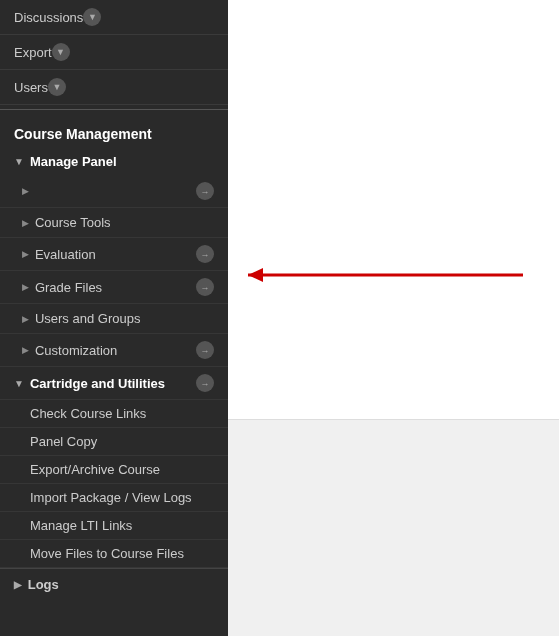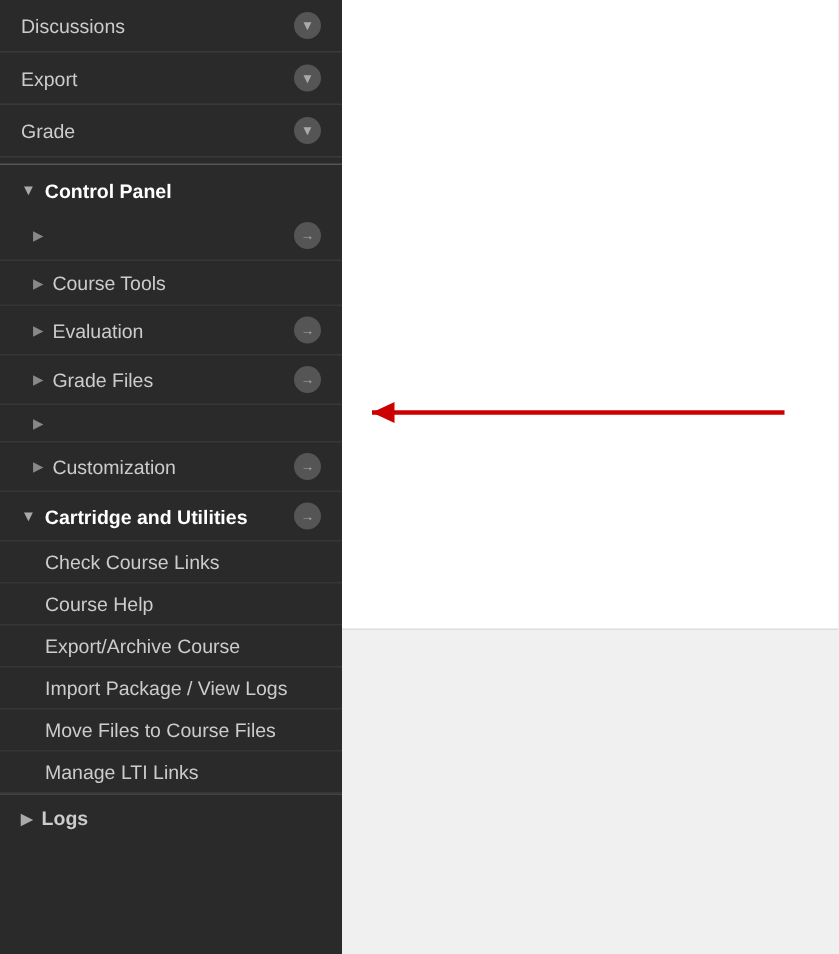--- a/index.html
+++ b/index.html
@@ -32,21 +32,20 @@
       background: #fff;
       margin: 0;
       height: 420px;
       border-bottom: 1px solid #ddd;
     }
 
     
     .sidebar-top-item {
       display: flex;
       align-items: center;
-      justify-content: space-between;
       padding: 8px 14px;
       color: #ccc;
       cursor: pointer;
       border-bottom: 1px solid #3a3a3a;
     }
 
     .sidebar-top-item .arrow-circle {
       width: 18px;
       height: 18px;
       border-radius: 50%;
@@ -183,30 +182,33 @@
 
   <div class="sidebar-top-item">
     <span>Discussions</span>
     <div class="arrow-circle">▼</div>
   </div>
   <div class="sidebar-top-item">
     <span>Export</span>
     <div class="arrow-circle">▼</div>
   </div>
   <div class="sidebar-top-item">
-    <span>Grade</span>
+    <span>Users</span>
     <div class="arrow-circle">▼</div>
   </div>
 
   <div class="sidebar-section-divider"></div>
 
+  <div class="course-management-heading">
+    <span>Course Management</span>
+  </div>
 
   <div class="control-panel-heading">
     <span class="toggle-arrow">▼</span>
-    <span>Control Panel</span>
+    <span>Manage Panel</span>
   </div>
 
   <div class="sidebar-nav-item">
     <div class="nav-item-left">
       <span class="nav-left-arrow">▶</span>
     </div>
     <div class="circle-arrow">→</div>
   </div>
 
   <div class="sidebar-nav-item">
@@ -228,20 +230,21 @@
     <div class="nav-item-left">
       <span class="nav-left-arrow">▶</span>
       <span>Grade Files</span>
     </div>
     <div class="circle-arrow">→</div>
   </div>
 
   <div class="sidebar-nav-item">
     <div class="nav-item-left">
       <span class="nav-left-arrow">▶</span>
+      <span>Users and Groups</span>
     </div>
   </div>
 
   <div class="sidebar-nav-item">
     <div class="nav-item-left">
       <span class="nav-left-arrow">▶</span>
       <span>Customization</span>
     </div>
     <div class="circle-arrow">→</div>
   </div>
@@ -251,33 +254,33 @@
       <span class="packages-toggle">▼</span>
       <span>Cartridge and Utilities</span>
     </div>
     <div class="circle-arrow">→</div>
   </div>
 
   <div class="sub-item">
     <span>Check Course Links</span>
   </div>
   <div class="sub-item">
-    <span>Course Help</span>
+    <span>Panel Copy</span>
   </div>
   <div class="sub-item">
     <span>Export/Archive Course</span>
   </div>
   <div class="sub-item">
     <span>Import Package / View Logs</span>
   </div>
   <div class="sub-item">
+    <span>Manage LTI Links</span>
+  </div>
+  <div class="sub-item">
     <span>Move Files to Course Files</span>
-  </div>
-  <div class="sub-item">
-    <span>Manage LTI Links</span>
   </div>
 
   <div class="help-section">
     <span class="help-toggle">▶</span>
     <span>Logs</span>
   </div>
 
 </div>
 
 <div class="main-content">

